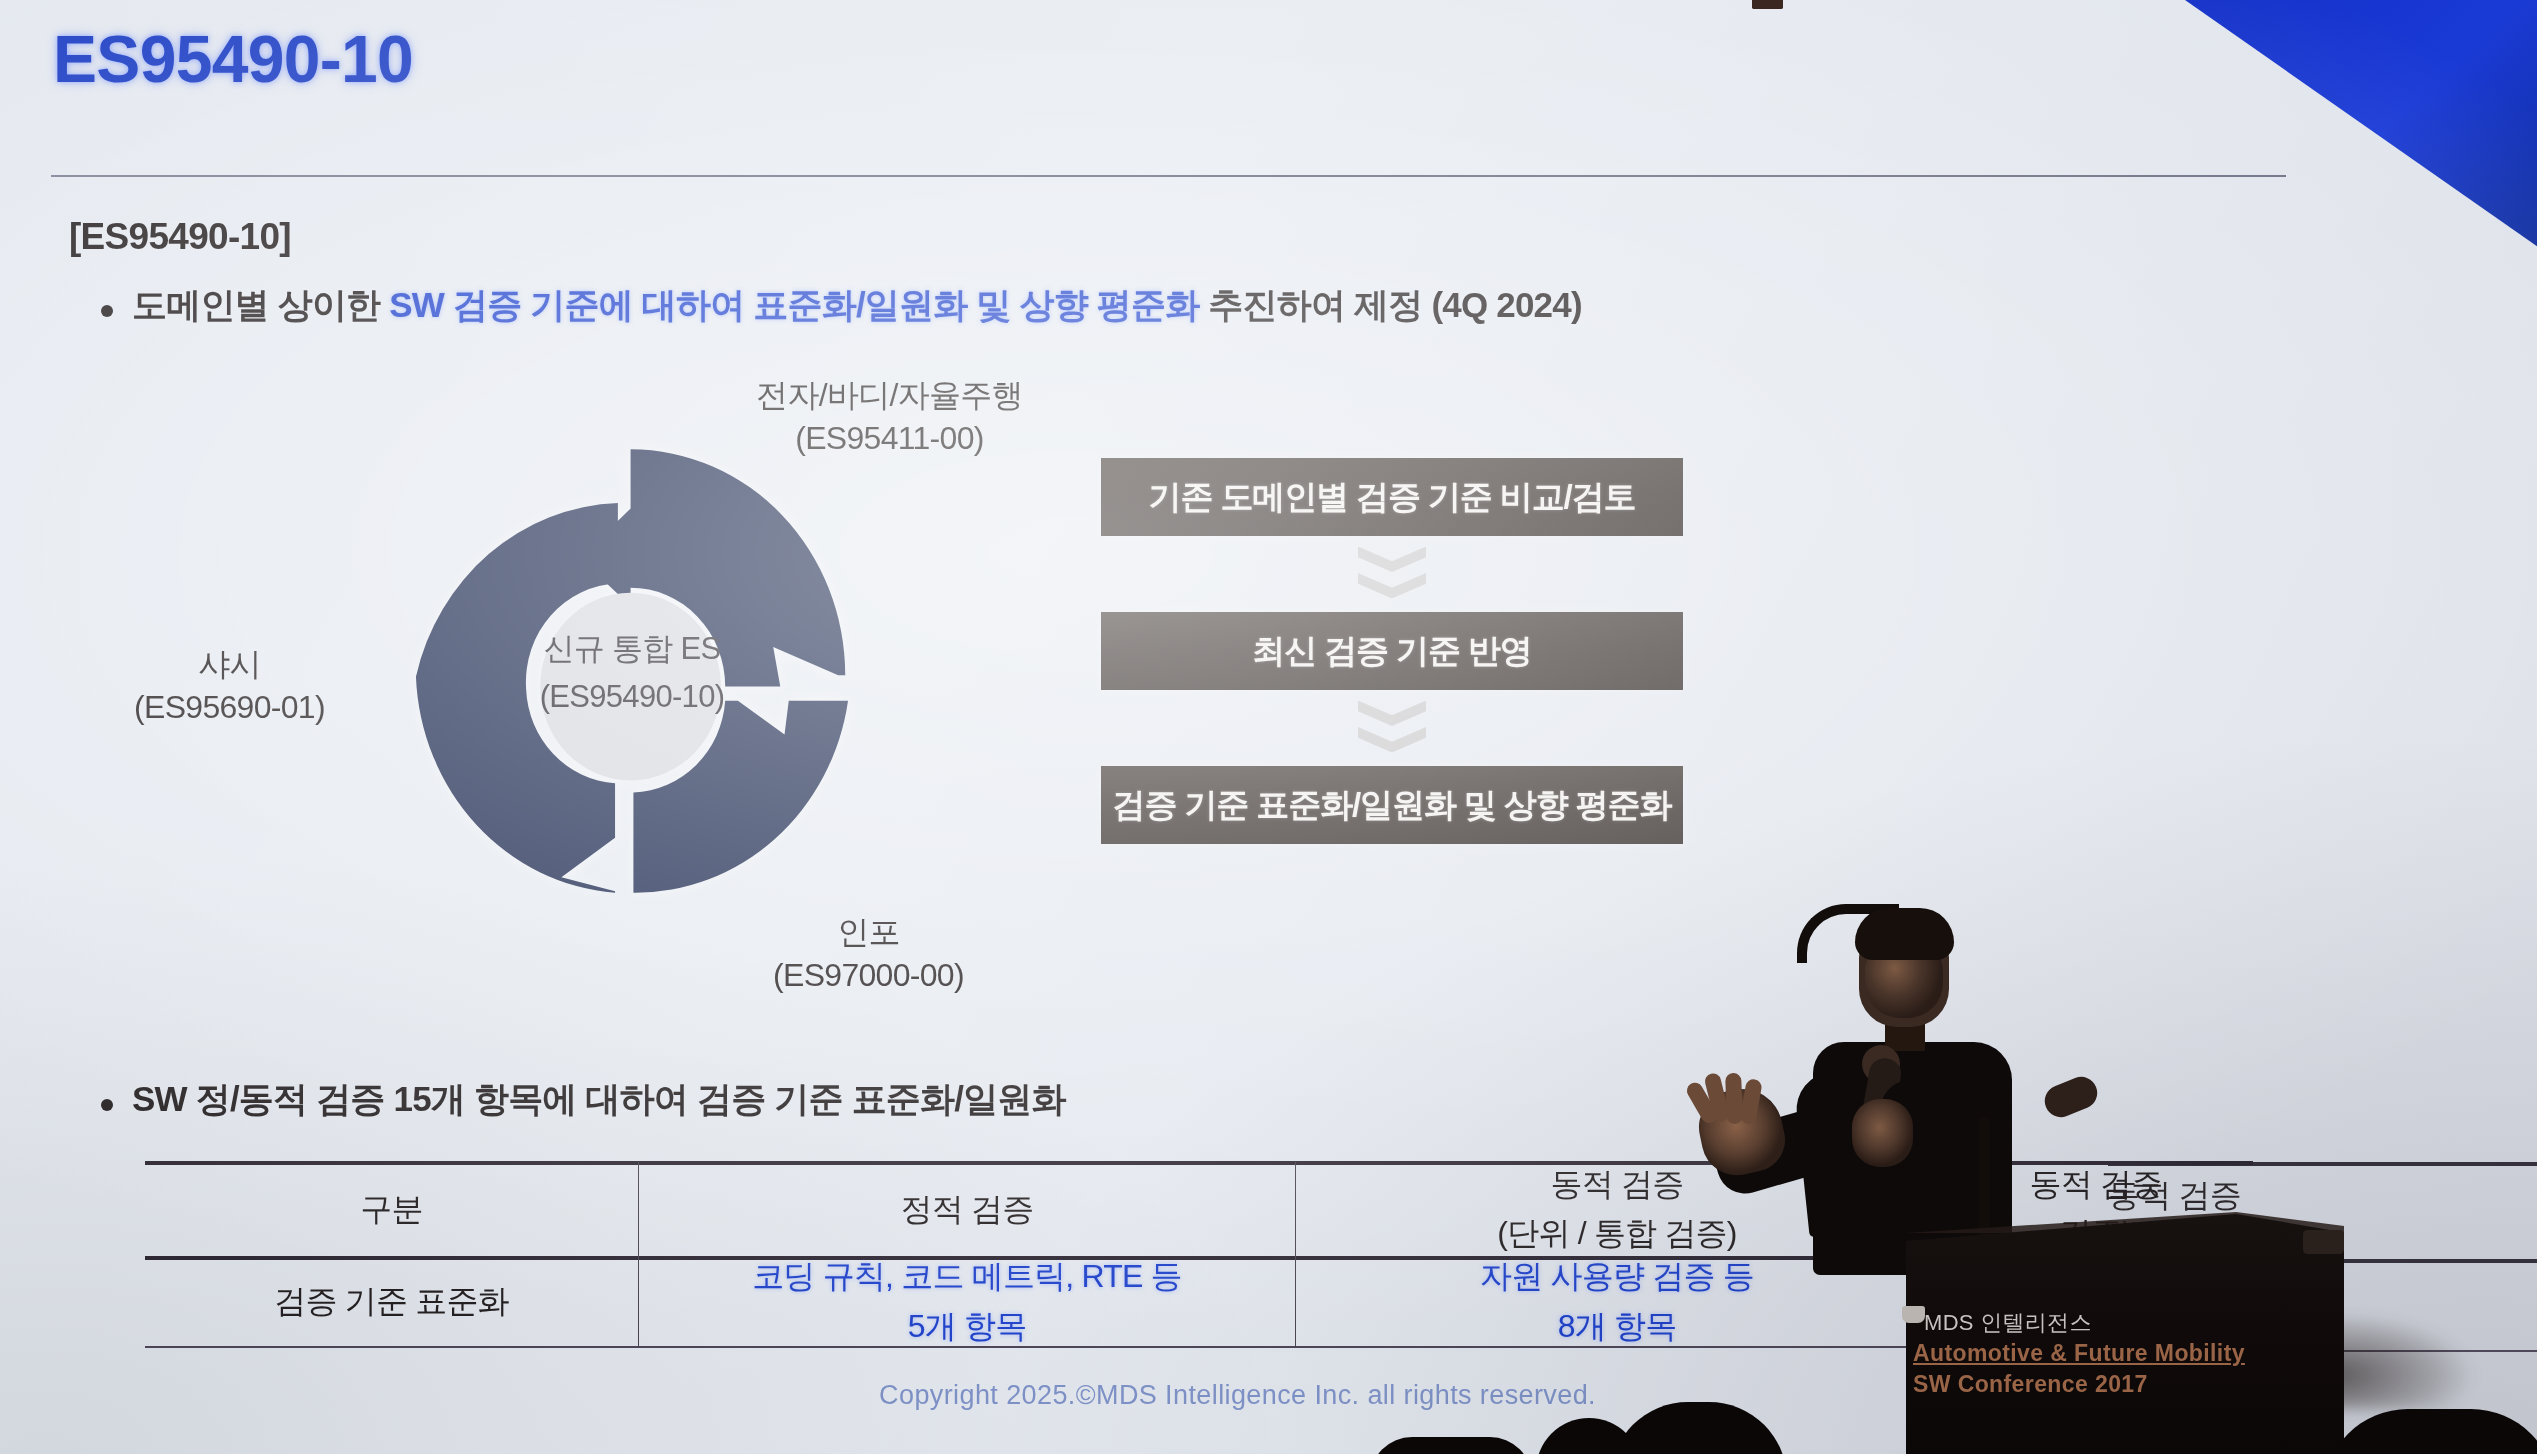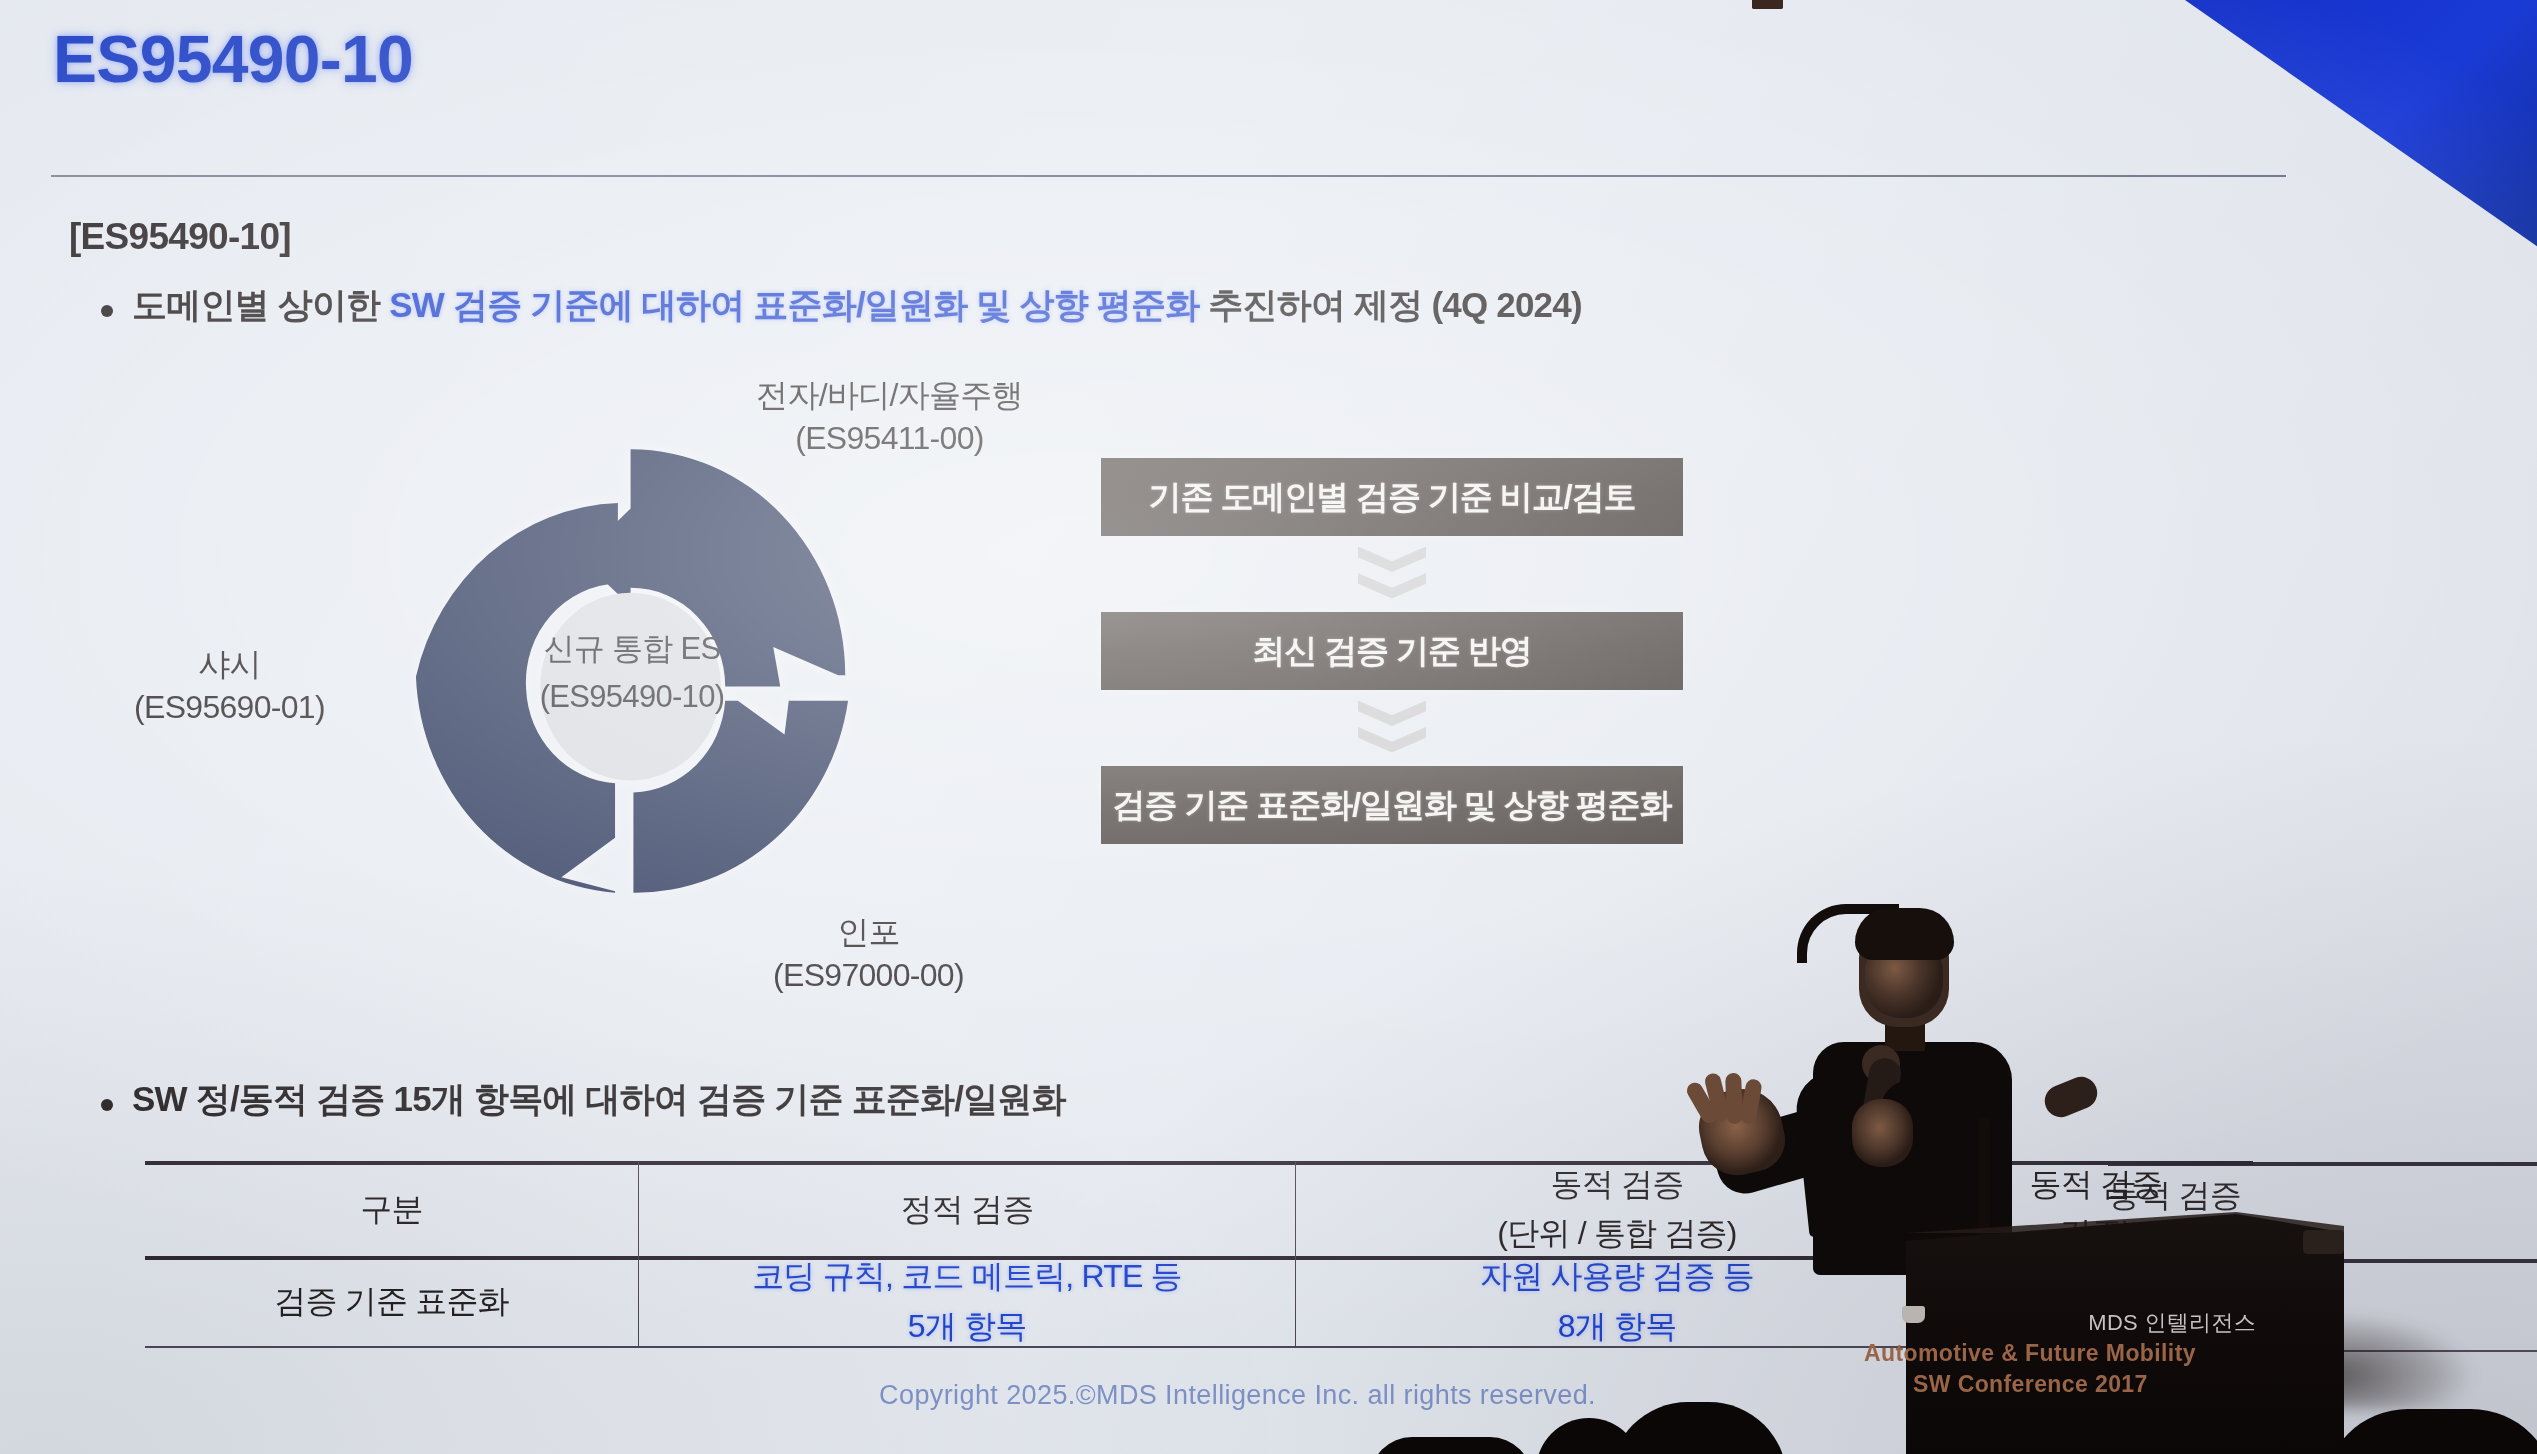--- a/index.html
+++ b/index.html
@@ -208,25 +208,25 @@
     clip-path:polygon(0 27px, 330px 0, 438px 18.4px, 438px 240px, 0 240px);
   }
   #podium-top{
     position:absolute;left:1906px;top:1212px;width:438px;height:21px;
     background:#241b18;
     clip-path:polygon(0 21px, 330px 0, 438px 14px, 438px 21px);
     opacity:.85;
   }
   #podium-logo{
     position:absolute;left:1924px;top:1308px;width:332px;
-    font-size:22px;color:#c6c2bf;letter-spacing:0.3px;text-align:right;
+    font-size:22px;color:#c6c2bf;letter-spacing:0.3px;
   }
   #podium-line1{
-    position:absolute;left:1864px;top:1340px;width:353px;
-    font-size:23px;font-weight:bold;color:#9a6447;letter-spacing:0.4px;
+    position:absolute;left:1913px;top:1340px;width:353px;
+    font-size:23px;font-weight:bold;color:#9a6447;letter-spacing:0.4px;text-decoration:underline;
   }
   #podium-line2{
     position:absolute;left:1913px;top:1371px;width:353px;
     font-size:23px;font-weight:bold;color:#9a6447;letter-spacing:0.4px;
   }
   #podium-badge{
     position:absolute;left:1902px;top:1306px;width:22.6px;height:17px;
     background:#b9b4b0;border-radius:2.8px 2.8px 7px 7px;
   }
   #podium-lip{

